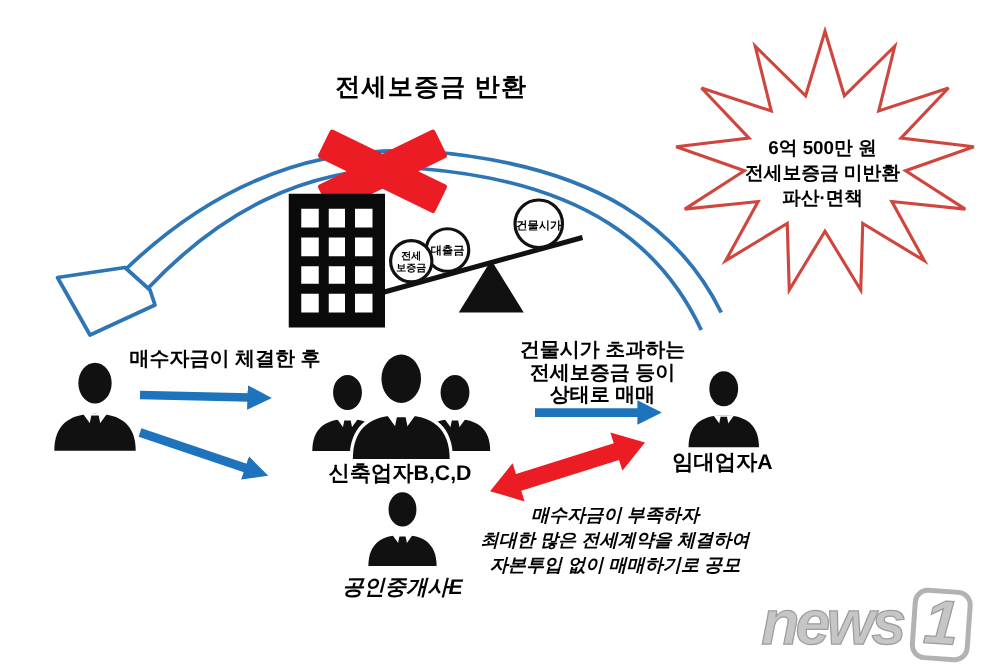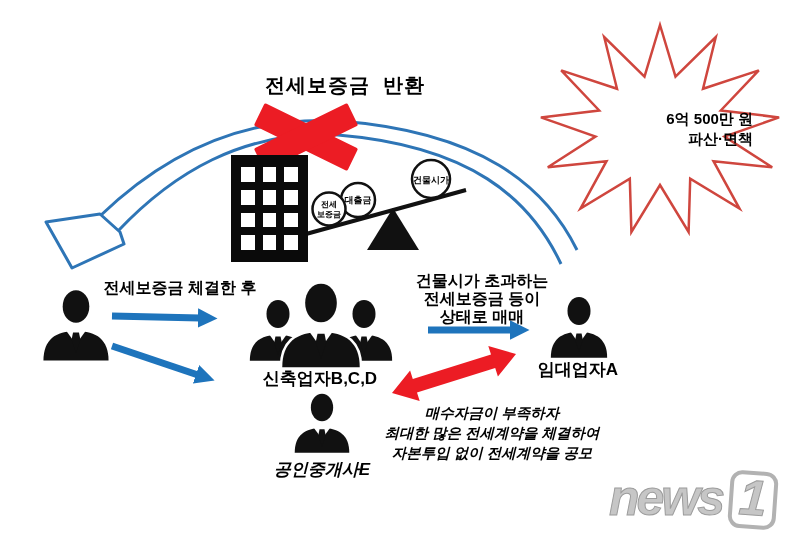--- a/index.html
+++ b/index.html
@@ -137,41 +137,42 @@
 
   <div class="person" style="left:544px;top:295px;width:70px;height:64px;">
     <svg viewBox="0 0 100 100">
         <ellipse cx="50" cy="25" rx="18" ry="22" fill="#111"></ellipse>
       <path d="M6,98 C6,70 22,58 50,58 C78,58 94,70 94,98 Z" fill="#111"></path>
       <path d="M37,58 L50,76 L63,58 Z" fill="#fff"></path>
       <path d="M46,60 L54,60 L56,70 L50,88 L44,70 Z" fill="#111"></path>
       </svg>
   </div>
 
-  <div class="txt title" style="left:240px;top:72px;width:210px;font-family:Liberation Mono, monospace;">전세보증금 반환</div>
+  <div class="txt title" style="left:240px;top:56px;width:210px;">전세보증금 반환</div>
 
-  <div class="txt star-text" style="left:563px;top:109px;width:190px;text-align:right;">
+  <div class="txt star-text" style="left:563px;top:109px;width:190px;">
     <div>6억 500만 원</div>
+    <div>전세보증금 미반환</div>
     <div>파산·면책</div>
   </div>
 
   <div class="txt ann" style="left:100px;top:278px;width:160px;">
-    <div>전세보증금 체결한 후</div>
+    <div>매수자금이 체결한 후</div>
   </div>
 
   <div class="txt ann3" style="left:402px;top:272px;width:160px;">
     <div>건물시가 초과하는</div>
     <div>전세보증금 등이</div>
     <div>상태로 매매</div>
   </div>
 
   <div class="txt collusion" style="left:372px;top:403px;width:240px;">
     <div>매수자금이 부족하자</div>
     <div>최대한 많은 전세계약을 체결하여</div>
-    <div>자본투입 없이 전세계약을 공모</div>
+    <div>자본투입 없이 매매하기로 공모</div>
   </div>
 
   <div class="txt label" style="left:240px;top:367px;width:160px;">신축업자B,C,D</div>
   <div class="txt label" style="left:242px;top:458px;width:160px;font-style:italic;">공인중개사E</div>
   <div class="txt label" style="left:498px;top:358px;width:160px;">임대업자A</div>
 
   <div class="news1">
     <span>news</span><span class="one">1</span>
   </div>
 

